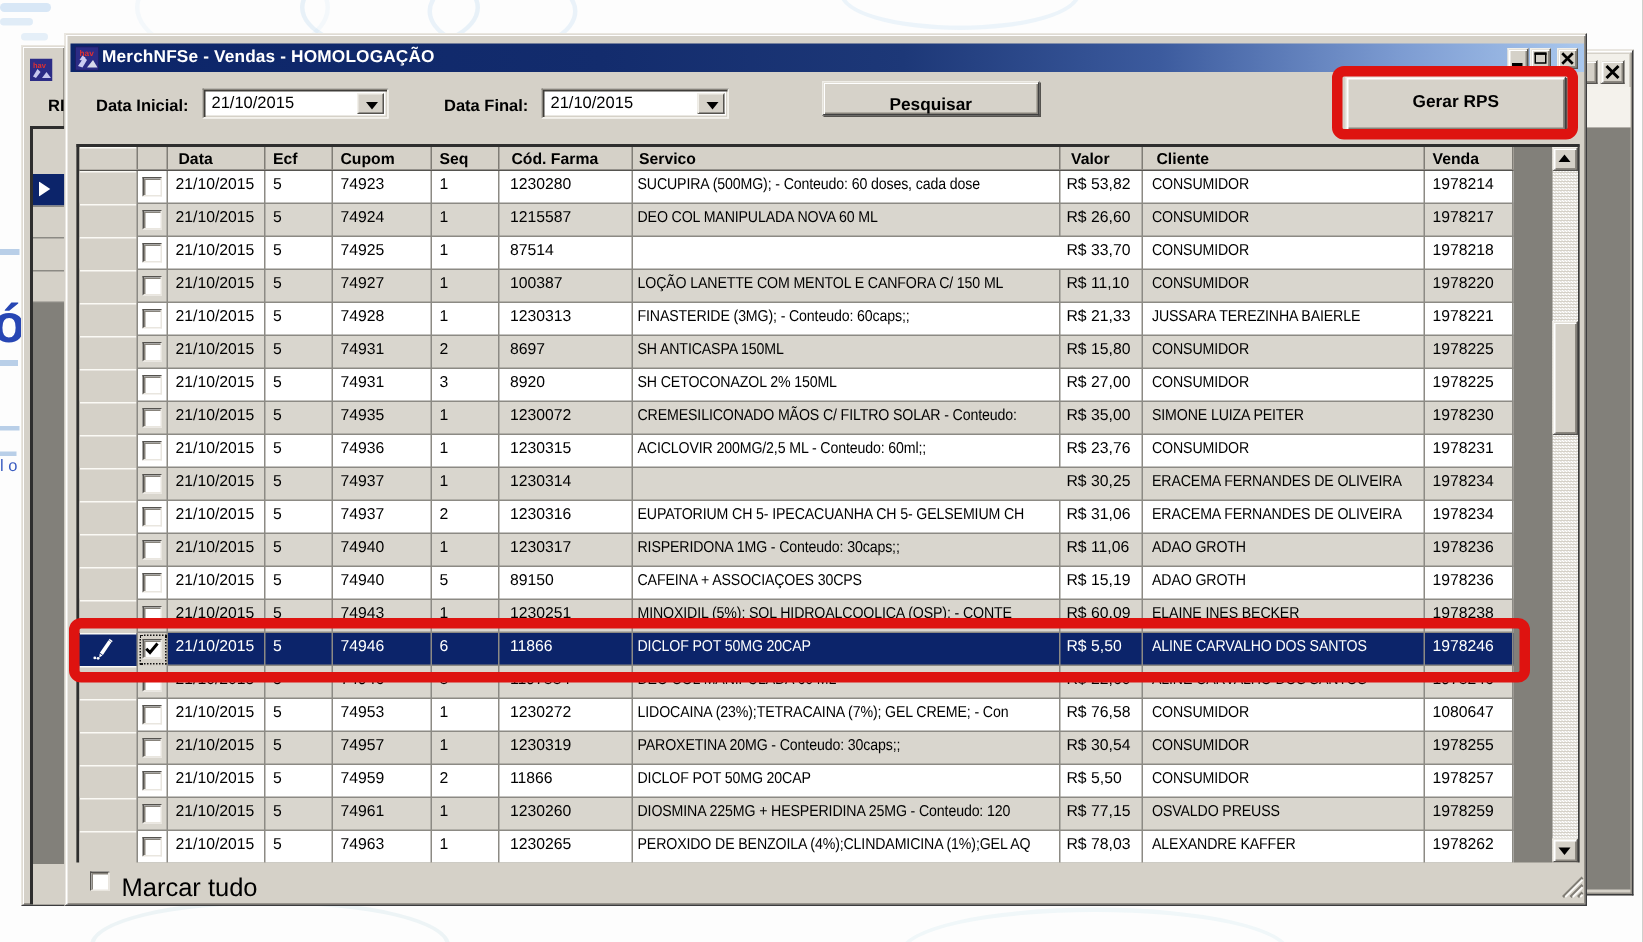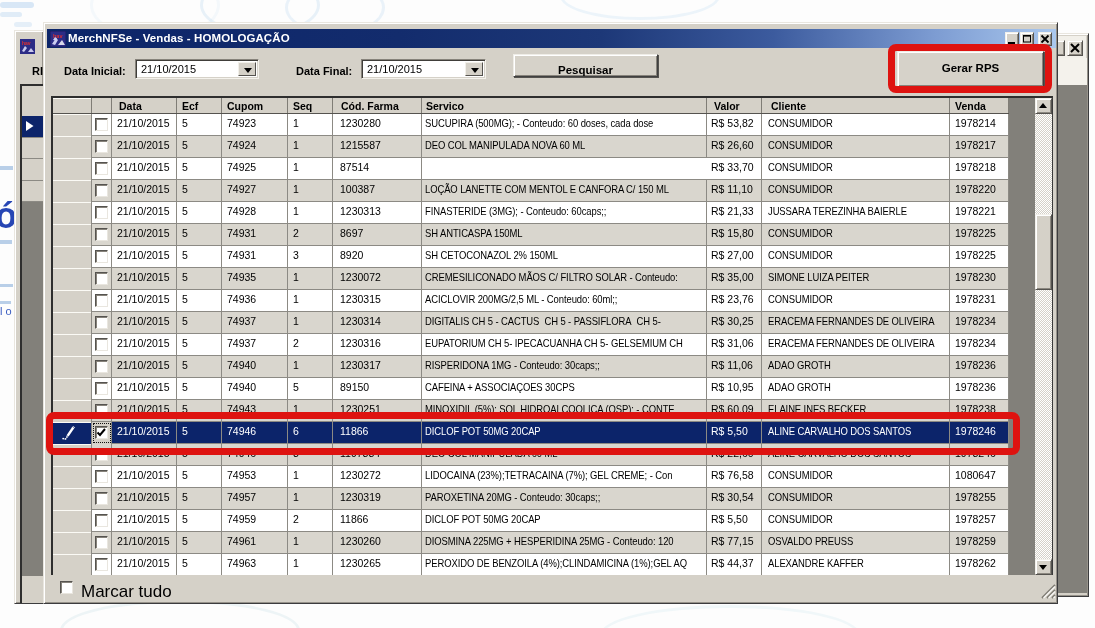--- a/index.html
+++ b/index.html
@@ -184,21 +184,21 @@
   <div class="lbl" style="left:20px; top:42px;">Data Inicial:</div>
   <div class="combo" style="left:91px; top:36px; width:124px;">
       <span class="tx">21/10/2015</span>
       <span class="dd"></span>
     </div>
   <div class="lbl" style="left:252px; top:42px;">Data Final:</div>
   <div class="combo" style="left:317px; top:36px; width:125px;">
       <span class="tx">21/10/2015</span>
       <span class="dd"></span>
     </div>
-  <div class="pbtn" style="left:469px; top:31px; width:145px; height:23px; padding-top:9px;">Pesquisar</div>
+  <div class="pbtn" style="left:504px; top:31px; width:145px; height:23px; padding-top:9px;">Pesquisar</div>
   <div class="pbtn" style="left:853px; top:28px; width:147px; height:36px; padding-top:10px;">Gerar RPS</div>
 
   <div id="grid">
     <div id="ghead">
       <div class="c ci" style="height:16px; background:#d5d1c8;"></div>
       <div class="c cc" style="height:16px;"></div>
       <div class="c cd" style="padding-left:7px;">Data</div>
       <div class="c ce">Ecf</div>
       <div class="c cu">Cupom</div>
       <div class="c cs">Seq</div>
@@ -346,21 +346,20 @@
 <div class="row alt">
           <div class="c ci"></div>
           <div class="c cc">
             <span class="cbx"></span>
           </div>
           <div class="c cd">21/10/2015</div>
           <div class="c ce">5</div>
           <div class="c cu">74937</div>
           <div class="c cs">1</div>
           <div class="c cf">1230314</div>
-          <div class="c cv"><em>DIGITALIS CH 5 - CACTUS&nbsp; CH 5 - PASSIFLORA&nbsp; CH 5-</em></div>
           <div class="c cl">R$ 30,25</div>
           <div class="c cn"><em>ERACEMA FERNANDES DE OLIVEIRA</em></div>
           <div class="c cm">1978234</div>
         </div>
 <div class="row">
           <div class="c ci"></div>
           <div class="c cc">
             <span class="cbx"></span>
           </div>
           <div class="c cd">21/10/2015</div>
@@ -392,21 +391,21 @@
           <div class="c ci"></div>
           <div class="c cc">
             <span class="cbx"></span>
           </div>
           <div class="c cd">21/10/2015</div>
           <div class="c ce">5</div>
           <div class="c cu">74940</div>
           <div class="c cs">5</div>
           <div class="c cf">89150</div>
           <div class="c cv"><em>CAFEINA + ASSOCIAÇOES 30CPS</em></div>
-          <div class="c cl">R$ 10,95</div>
+          <div class="c cl">R$ 15,19</div>
           <div class="c cn"><em>ADAO GROTH</em></div>
           <div class="c cm">1978236</div>
         </div>
 <div class="row alt">
           <div class="c ci"></div>
           <div class="c cc">
             <span class="cbx"></span>
           </div>
           <div class="c cd">21/10/2015</div>
           <div class="c ce">5</div>
@@ -522,21 +521,21 @@
           <div class="c ci"></div>
           <div class="c cc">
             <span class="cbx"></span>
           </div>
           <div class="c cd">21/10/2015</div>
           <div class="c ce">5</div>
           <div class="c cu">74963</div>
           <div class="c cs">1</div>
           <div class="c cf">1230265</div>
           <div class="c cv"><em>PEROXIDO DE BENZOILA (4%);CLINDAMICINA (1%);GEL AQ</em></div>
-          <div class="c cl">R$ 44,37</div>
+          <div class="c cl">R$ 78,03</div>
           <div class="c cn"><em>ALEXANDRE KAFFER</em></div>
           <div class="c cm">1978262</div>
         </div>
     </div>
     <div id="vsb">
       <div class="sbtn" id="sb-up" style="top:0;">
           <span class="arr"></span>
         </div>
       <div id="sb-th"></div>
       <div class="sbtn" id="sb-dn" style="top:461px;">

